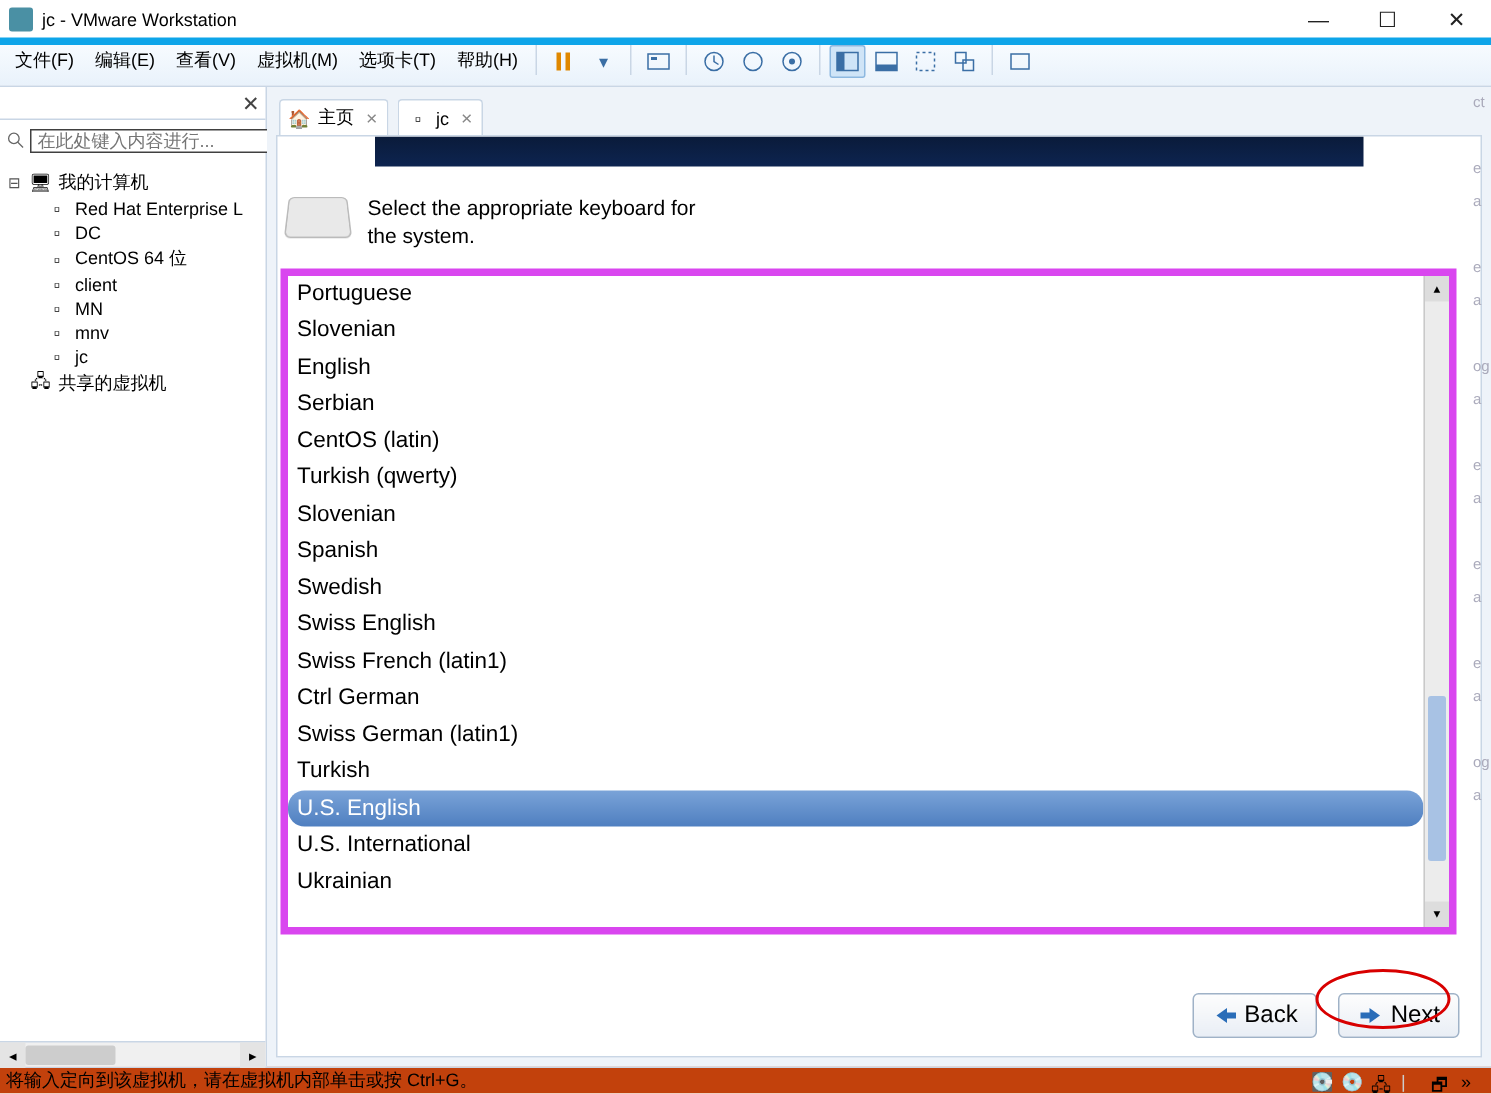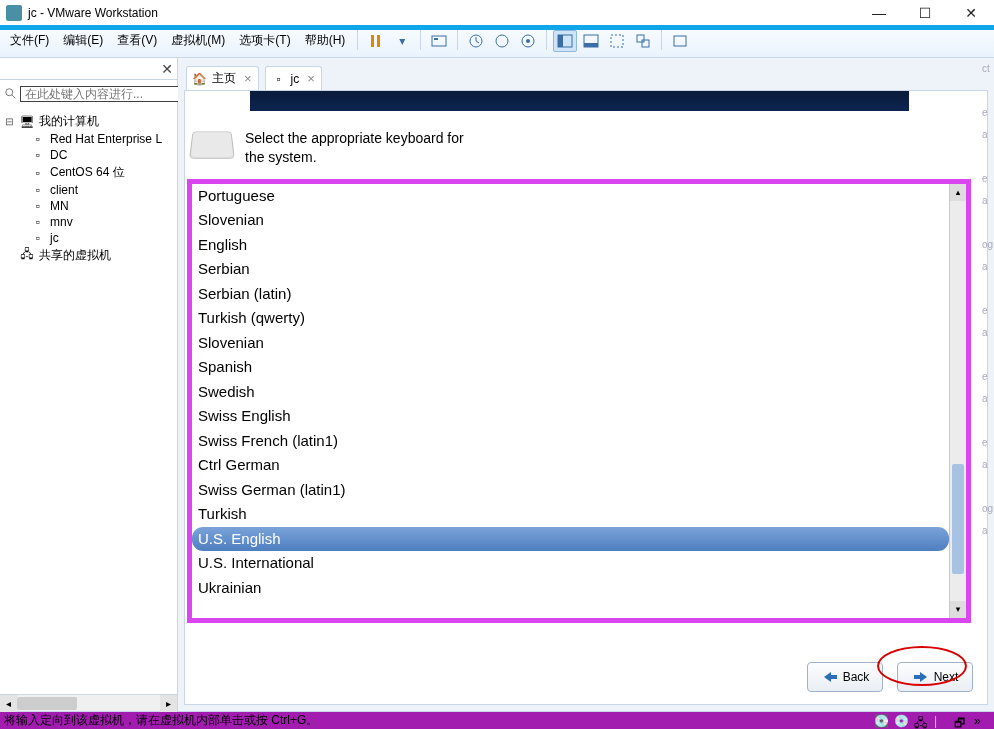--- a/index.html
+++ b/index.html
@@ -54,25 +54,25 @@
 .vm .listwrap { margin:0 16px 0 2px; border:5px solid #d946ef; height:444px; display:flex; }
 .vm .list { flex:1; overflow:hidden; background:#fff; font-size:15px; }
 .vm .list .li { padding:1px 6px; line-height:1.5; cursor:default; }
 .vm .list .li.sel { background: linear-gradient(#7aa3d8,#4f7fc0); color:#fff;border-radius:11px; }
 .vm .vscroll { width:17px; background:#ececec; position:relative; border-left:1px solid #c9c9c9;}
 .vm .vscroll .up,.vm .vscroll .dn{position:absolute;left:0;width:16px;height:17px;background:#ddd;display:flex;align-items:center;justify-content:center;font-size:9px;}
 .vm .vscroll .up{top:0;} .vm .vscroll .dn{bottom:0;}
 .vm .vscroll .thumb{position:absolute;left:2px;width:12px;top:280px;height:110px;background:#a8c2e4;border-radius:2px;}
 
 .vm .navbtns { position:absolute; right:14px; bottom:12px; display:flex; gap:14px; align-items:center;}
-.navbtn { height:30px; min-width:76px; background:linear-gradient(#fdfdfd,#e9eef5); border:1px solid #9fb2c7; border-radius:4px; display:flex; align-items:center; justify-content:center; gap:4px; font-size:12px; padding:0 12px; }
+.navbtn { height:30px; min-width:76px; background:linear-gradient(#fdfdfd,#e9eef5); border:1px solid #9fb2c7; border-radius:4px; display:flex; align-items:center; justify-content:center; gap:4px; font-size:16px; padding:0 12px; }
 .navbtn svg { width:18px; height:14px; }
 .ring { position:absolute; right:6px; bottom:6px; width:90px; height:40px; border:2px solid #d80000; border-radius:50%; pointer-events:none; }
 
-.statusbar { height:18px; border-top:1px solid #c9d6e5; background:#a21caf; display:flex; align-items:center; font-size:12px; padding:0 4px; }
+.statusbar { height:18px; border-top:1px solid #c9d6e5; background:#c2410c; display:flex; align-items:center; font-size:12px; padding:0 4px; }
 .statusbar .msg { flex:1; white-space:nowrap; overflow:hidden; }
 .statusbar .tray { display:flex; gap:4px; align-items:center; }
 .statusbar .tray span { width:16px; height:14px; display:inline-block; }
 
 .edge { position:absolute; right:0; top:58px; bottom:18px; width:12px; font-size:10px; color:#aab; overflow:hidden; line-height:22px; text-align:left; pointer-events:none;}
 </style>
 </head>
 <body>
 
 <div class="titlebar">
@@ -244,21 +244,21 @@
           <div>Select the appropriate keyboard for</div>
           <div>the system.</div>
         </div>
       </div>
       <div class="listwrap">
         <div class="list" id="kblist">
             <div class="li">Portuguese</div>
             <div class="li">Slovenian</div>
             <div class="li">English</div>
             <div class="li">Serbian</div>
-            <div class="li">Serbian (latin)</div>
+            <div class="li">CentOS (latin)</div>
             <div class="li">Turkish (qwerty)</div>
             <div class="li">Slovenian</div>
             <div class="li">Spanish</div>
             <div class="li">Swedish</div>
             <div class="li">Swiss English</div>
             <div class="li">Swiss French (latin1)</div>
             <div class="li">Ctrl German</div>
             <div class="li">Swiss German (latin1)</div>
             <div class="li">Turkish</div>
             <div class="li sel">U.S. English</div>

